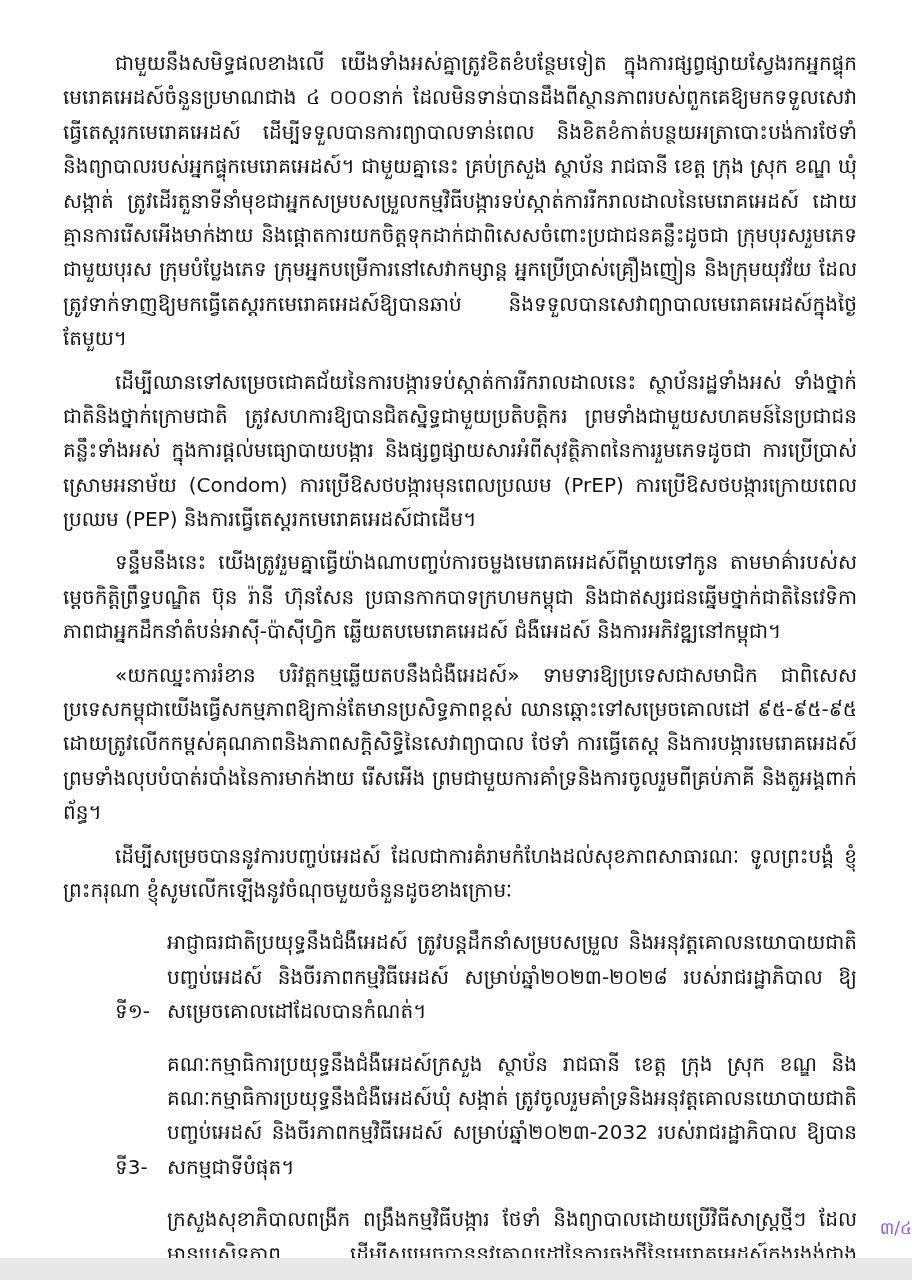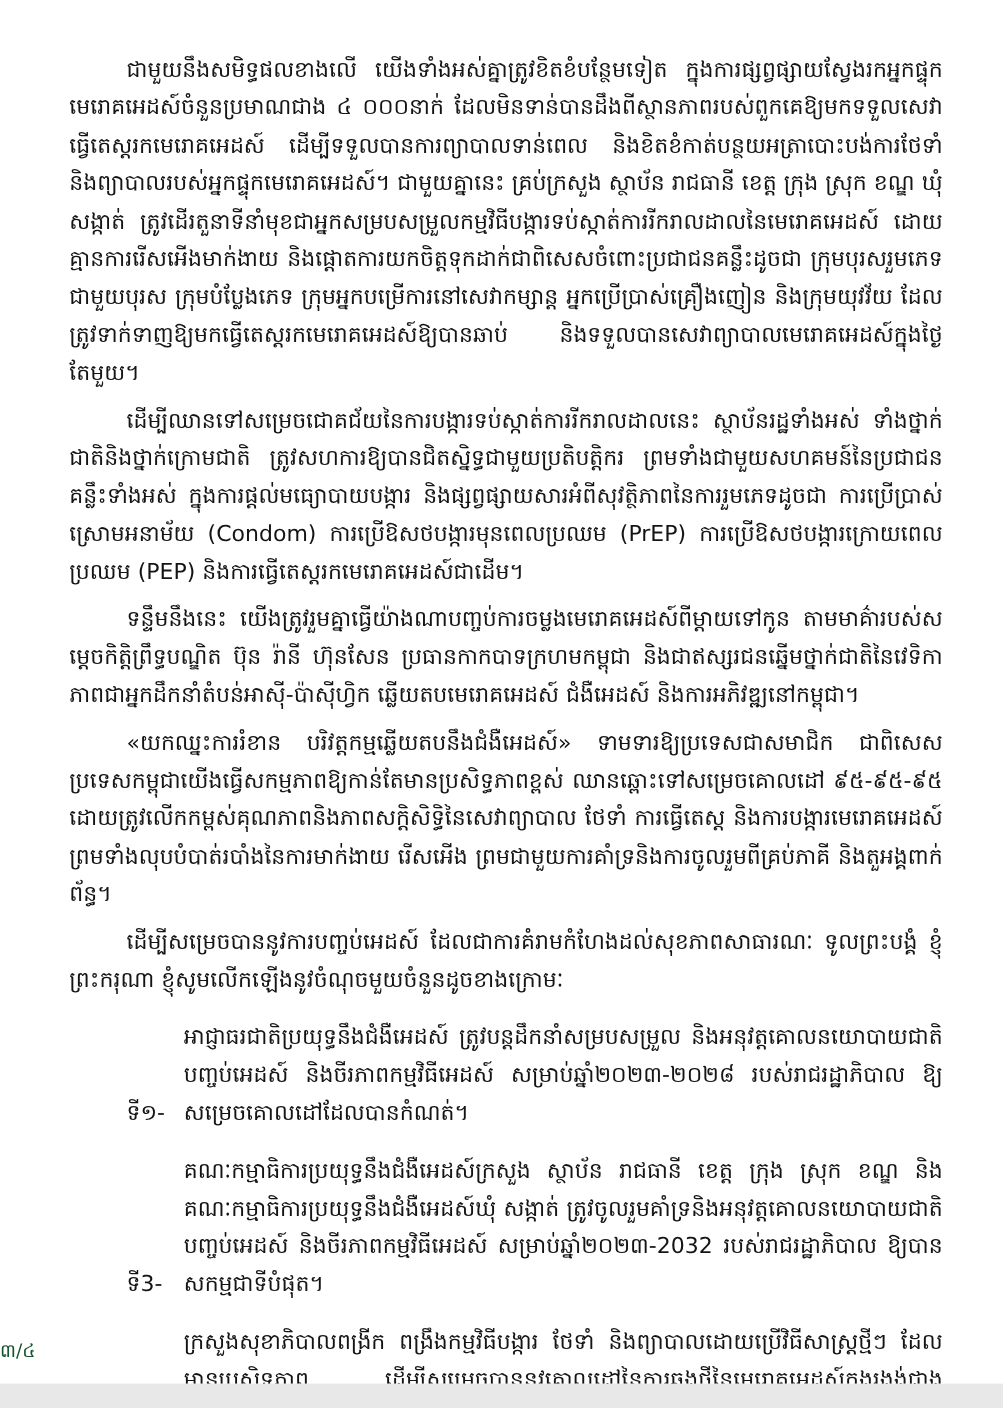--- a/index.html
+++ b/index.html
@@ -57,23 +57,23 @@
   .list-text {
     flex: 1;
     text-align: justify;
     word-break: break-word;
   }
   .footer {
     position: absolute;
     bottom: 16px;
     left: 0;
     width: 100%;
-    text-align: left;
+    text-align: right;
     font-size: 17px;
-    color: #14532d;
+    color: #8b5cf6;
   }
 </style>
 </head>
 <body>
 
 <div class="page">
   <div class="content">
 
     <p class="para"><span>ជាមួយនឹងសមិទ្ធផលខាងលើ យើងទាំងអស់គ្នាត្រូវខិតខំបន្ថែមទៀត ក្នុងការផ្សព្វផ្សាយស្វែងរកអ្នកផ្ទុកមេរោគអេដស៍ចំនួនប្រមាណជាង ៤ ០០០នាក់ ដែលមិនទាន់បានដឹងពីស្ថានភាពរបស់ពួកគេឱ្យមកទទួលសេវាធ្វើតេស្តរកមេរោគអេដស៍ ដើម្បីទទួលបានការព្យាបាលទាន់ពេល និងខិតខំកាត់បន្ថយអត្រាបោះបង់ការថែទាំ និងព្យាបាលរបស់អ្នកផ្ទុកមេរោគអេដស៍។ ជាមួយគ្នានេះ គ្រប់ក្រសួង ស្ថាប័ន រាជធានី ខេត្ត ក្រុង ស្រុក ខណ្ឌ ឃុំ សង្កាត់ ត្រូវដើរតួនាទីនាំមុខជាអ្នកសម្របសម្រួលកម្មវិធីបង្ការទប់ស្កាត់ការរីករាលដាលនៃមេរោគអេដស៍ ដោយគ្មានការរើសអើងមាក់ងាយ និងផ្តោតការយកចិត្តទុកដាក់ជាពិសេសចំពោះប្រជាជនគន្លឹះដូចជា ក្រុមបុរសរួមភេទជាមួយបុរស ក្រុមបំប្លែងភេទ ក្រុមអ្នកបម្រើការនៅសេវាកម្សាន្ត អ្នកប្រើប្រាស់គ្រឿងញៀន និងក្រុមយុវវ័យ ដែលត្រូវទាក់ទាញឱ្យមកធ្វើតេស្តរកមេរោគអេដស៍ឱ្យបានឆាប់ និងទទួលបានសេវាព្យាបាលមេរោគអេដស៍ក្នុងថ្ងៃតែមួយ។</span></p>
 

